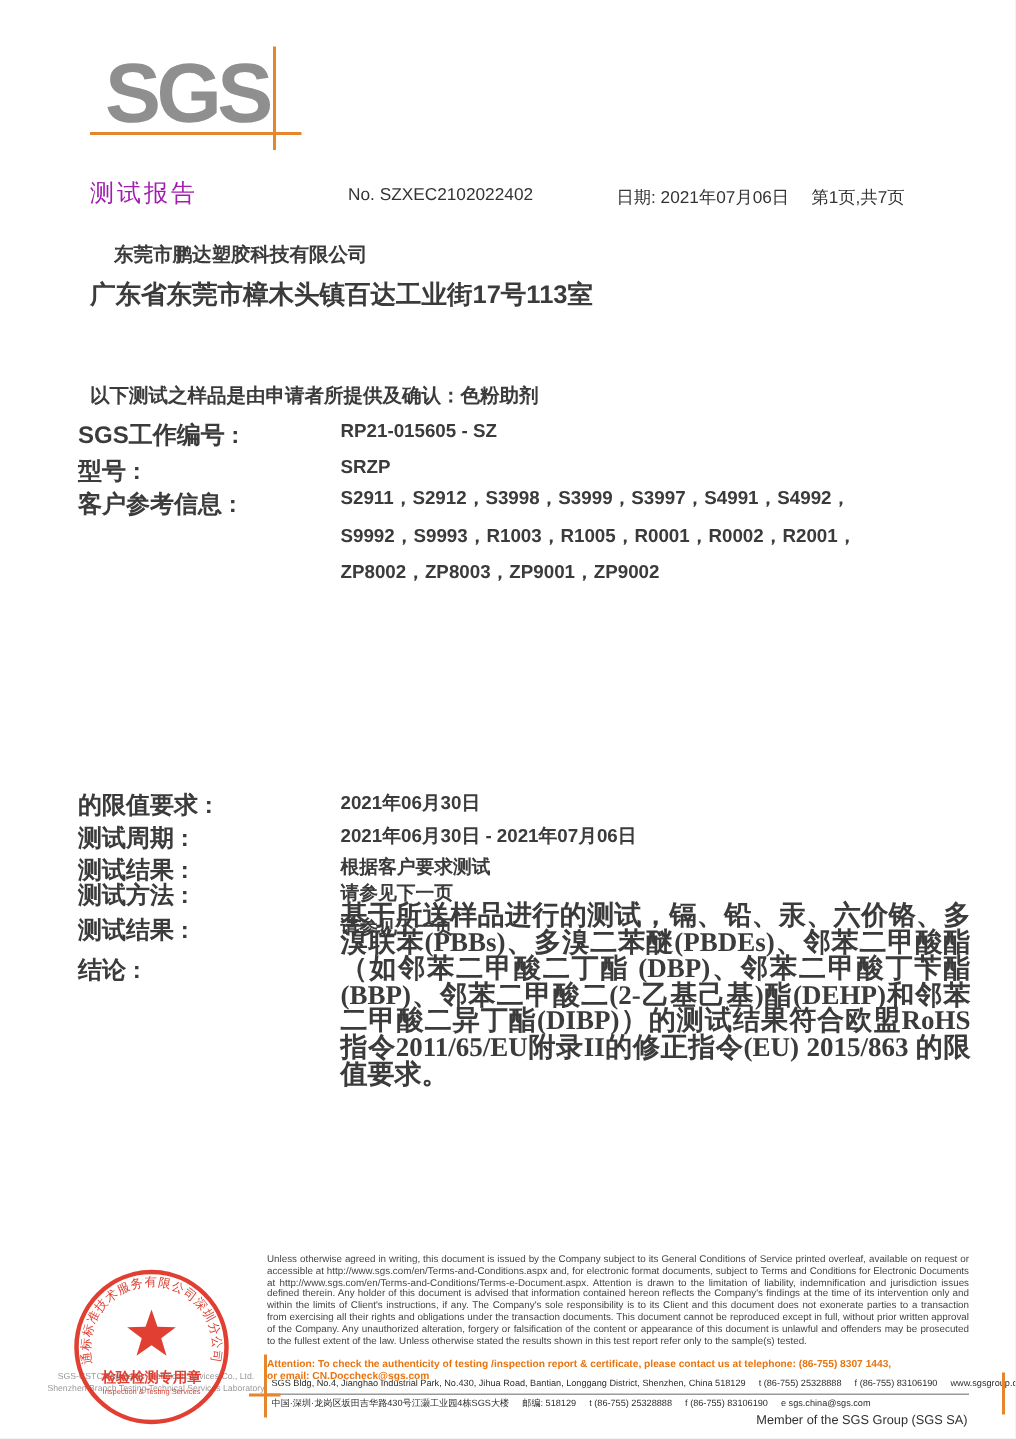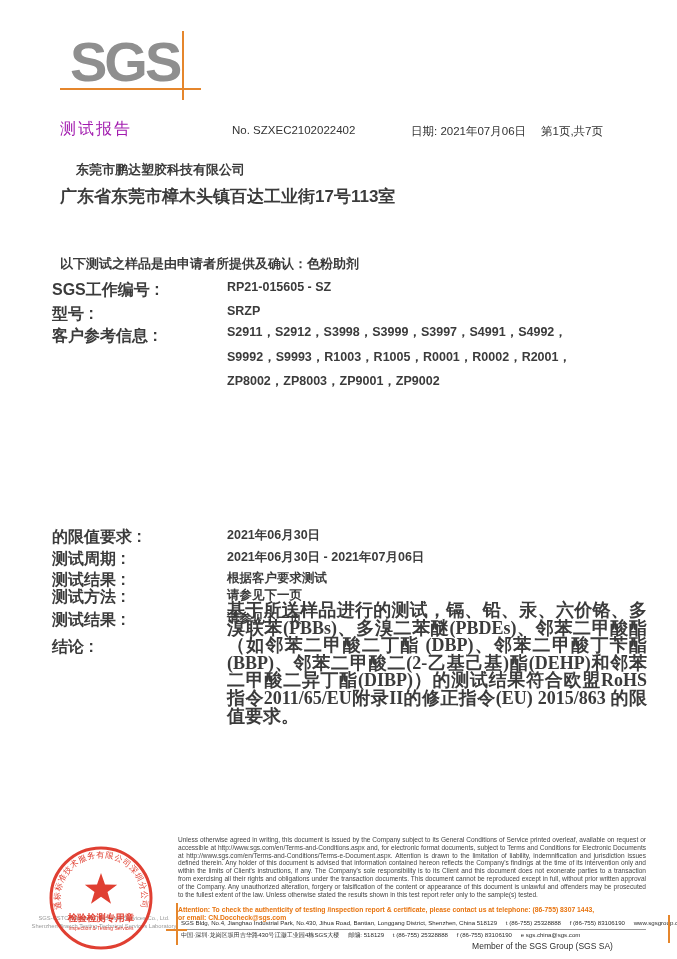--- a/index.html
+++ b/index.html
@@ -39,21 +39,21 @@
   
   .disclaimer { left:178px; top:836px; width:468px; font-size:6.55px; line-height:7.8px;
                 text-align:justify; color:#454545; }
   .attention  { left:178px; top:906px; width:468px; font-size:6.8px; line-height:7.8px;
                 font-weight:bold; color:#e8740f; }
   .addr-row   { left:181px; width:465px; font-size:6.1px; color:#2b2b2b; white-space:nowrap; }
   .addr-en    { top:919px; }
   .addr-rule  { left:178px; top:928.5px; width:468px; height:0; border-top:0.75px solid #9a9a9a; }
   .addr-cn    { top:931px; }
   .addr-row span { margin-right:7px; }
-  .member-line{ left:440px; top:941px; width:205px; text-align:center; font-size:8.5px; color:#2f2f2f; }
+  .member-line{ left:440px; top:941px; width:205px; text-align:right; font-size:8.5px; color:#2f2f2f; }
 
   .crop-vline-left  { left:176px; top:903px; width:1.5px; height:42px; background:#e5862c; }
   .crop-hline-left  { left:166px; top:929px; width:21px; height:1.5px; background:#e5862c; }
   .crop-vline-right { left:668px; top:915px; width:1.5px; height:28px; background:#e5862c; }
 
   .lab-company { left:28px; top:915px; width:152px; font-size:5.8px; line-height:7.5px;
                  color:#9a9a9a; text-align:center; }
   .stamp { left:46px; top:843px; width:110px; height:110px; opacity:0.9; }
 </style>
 </head>

